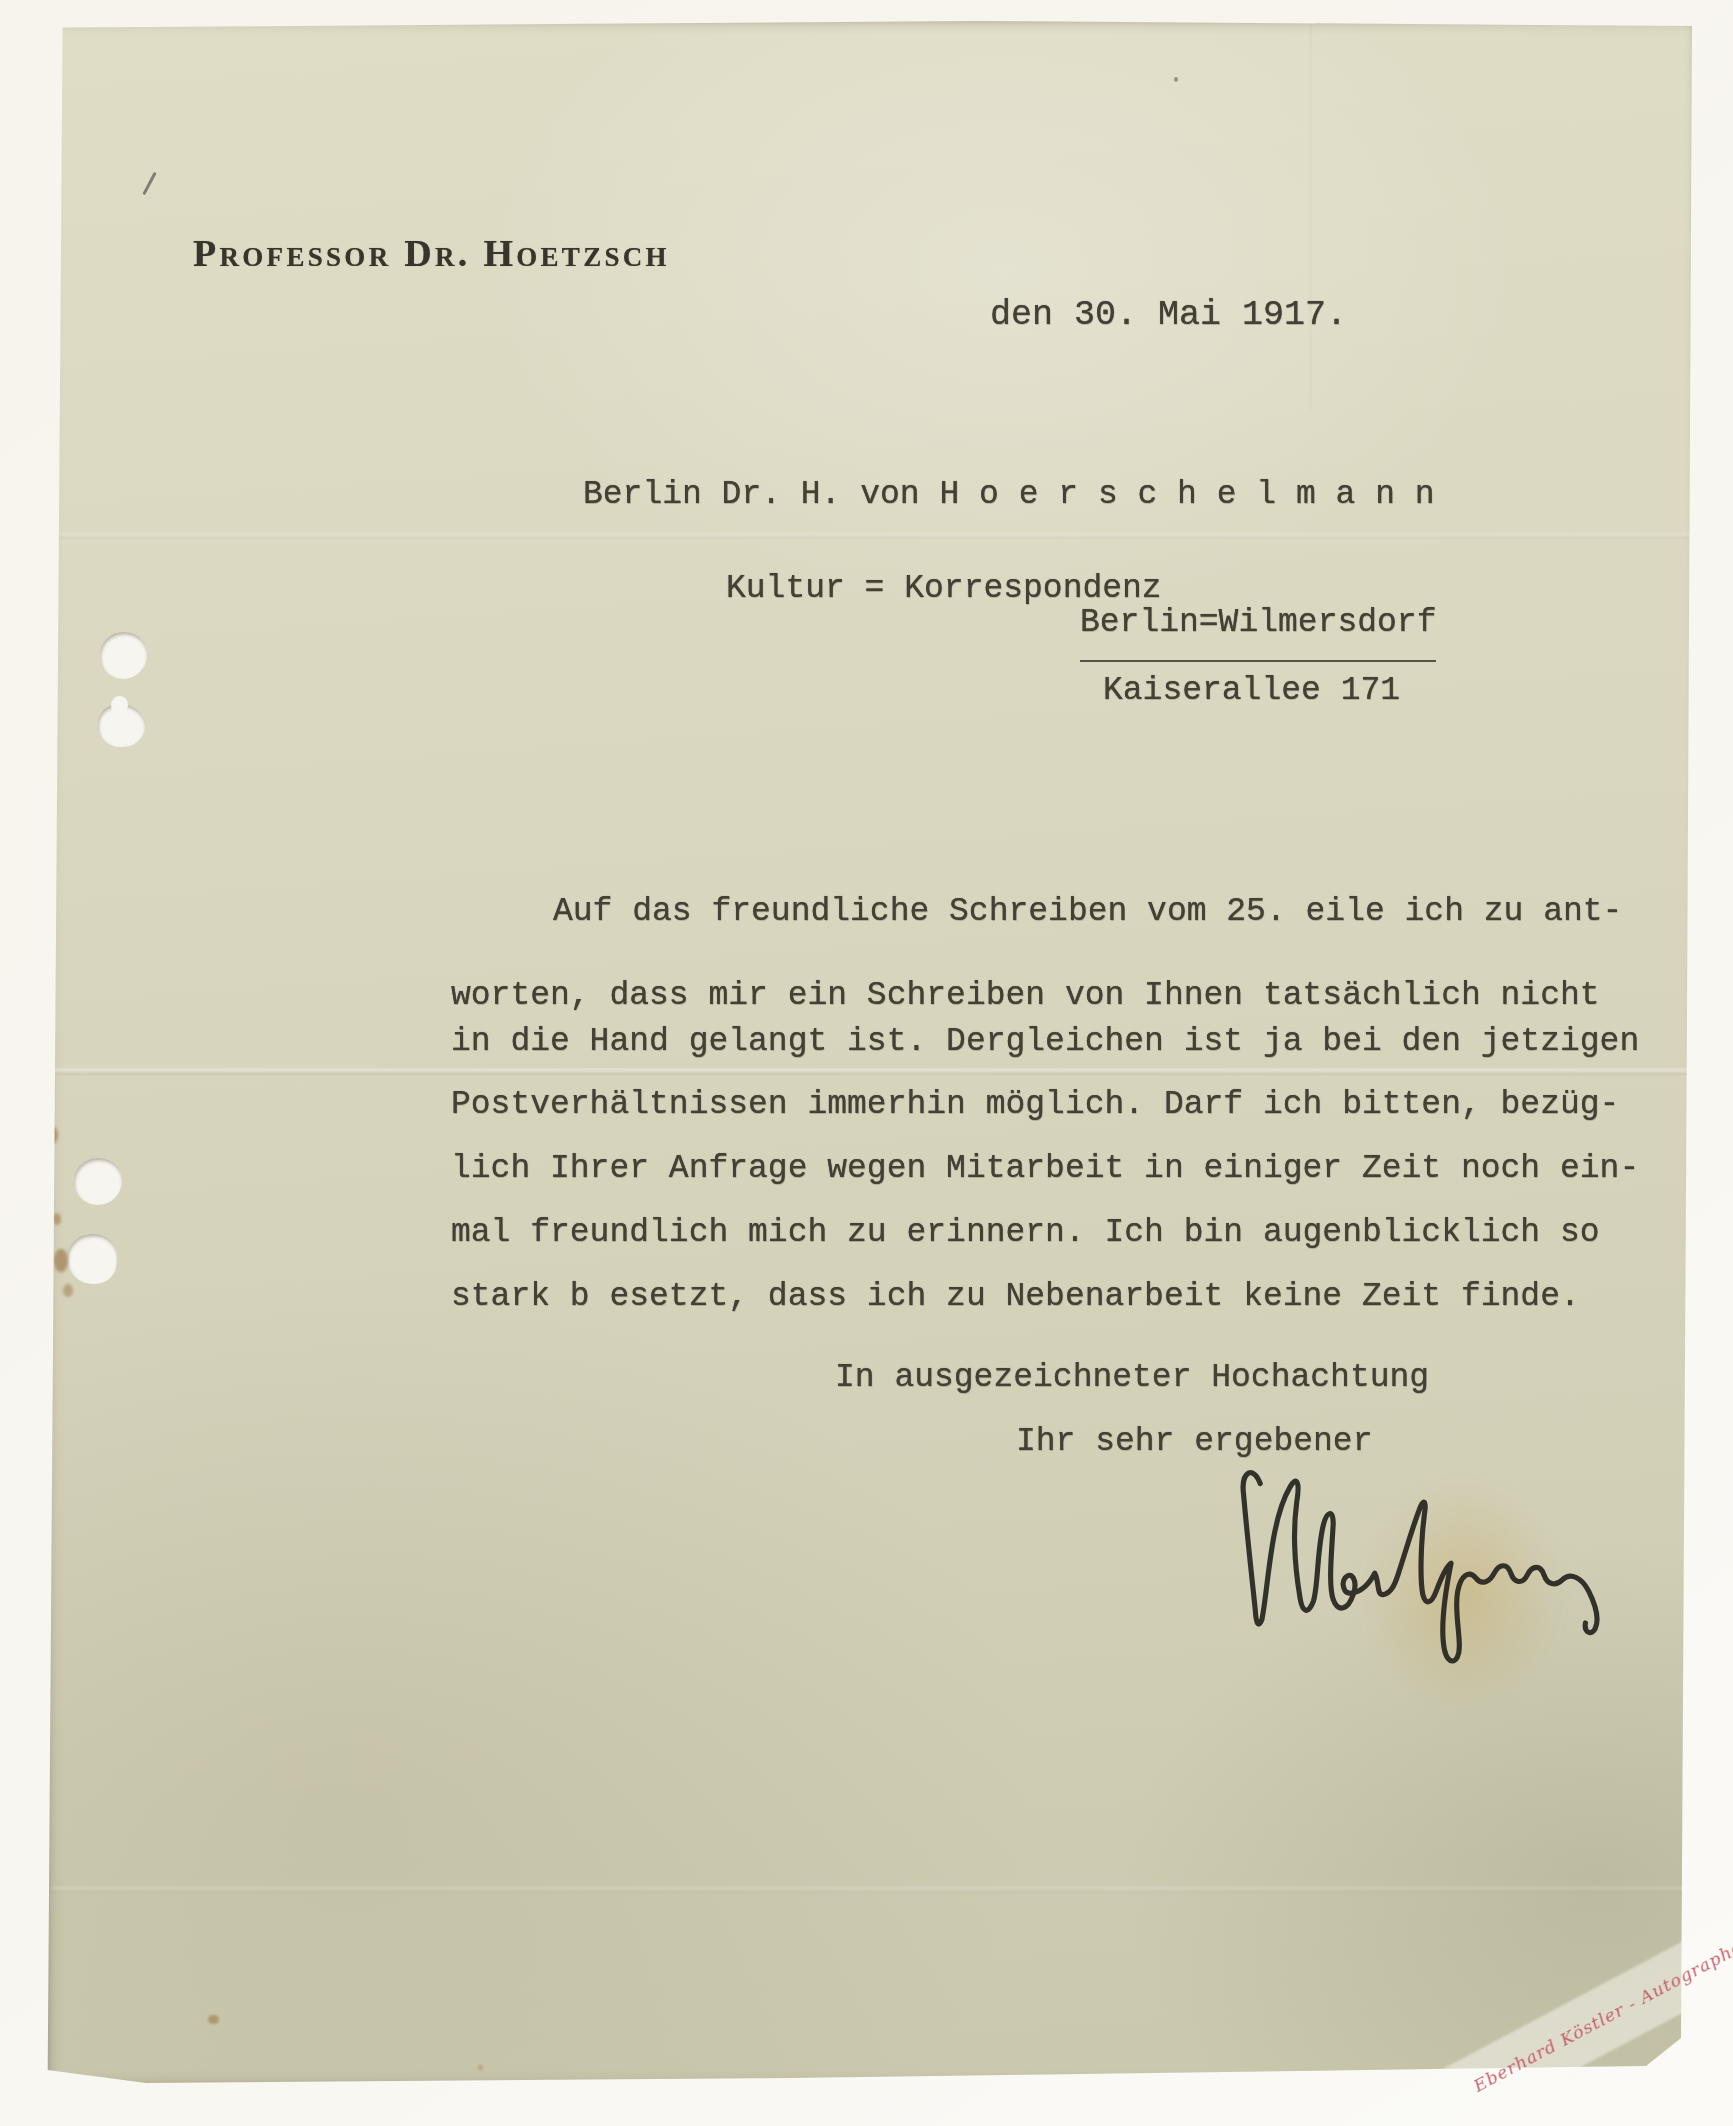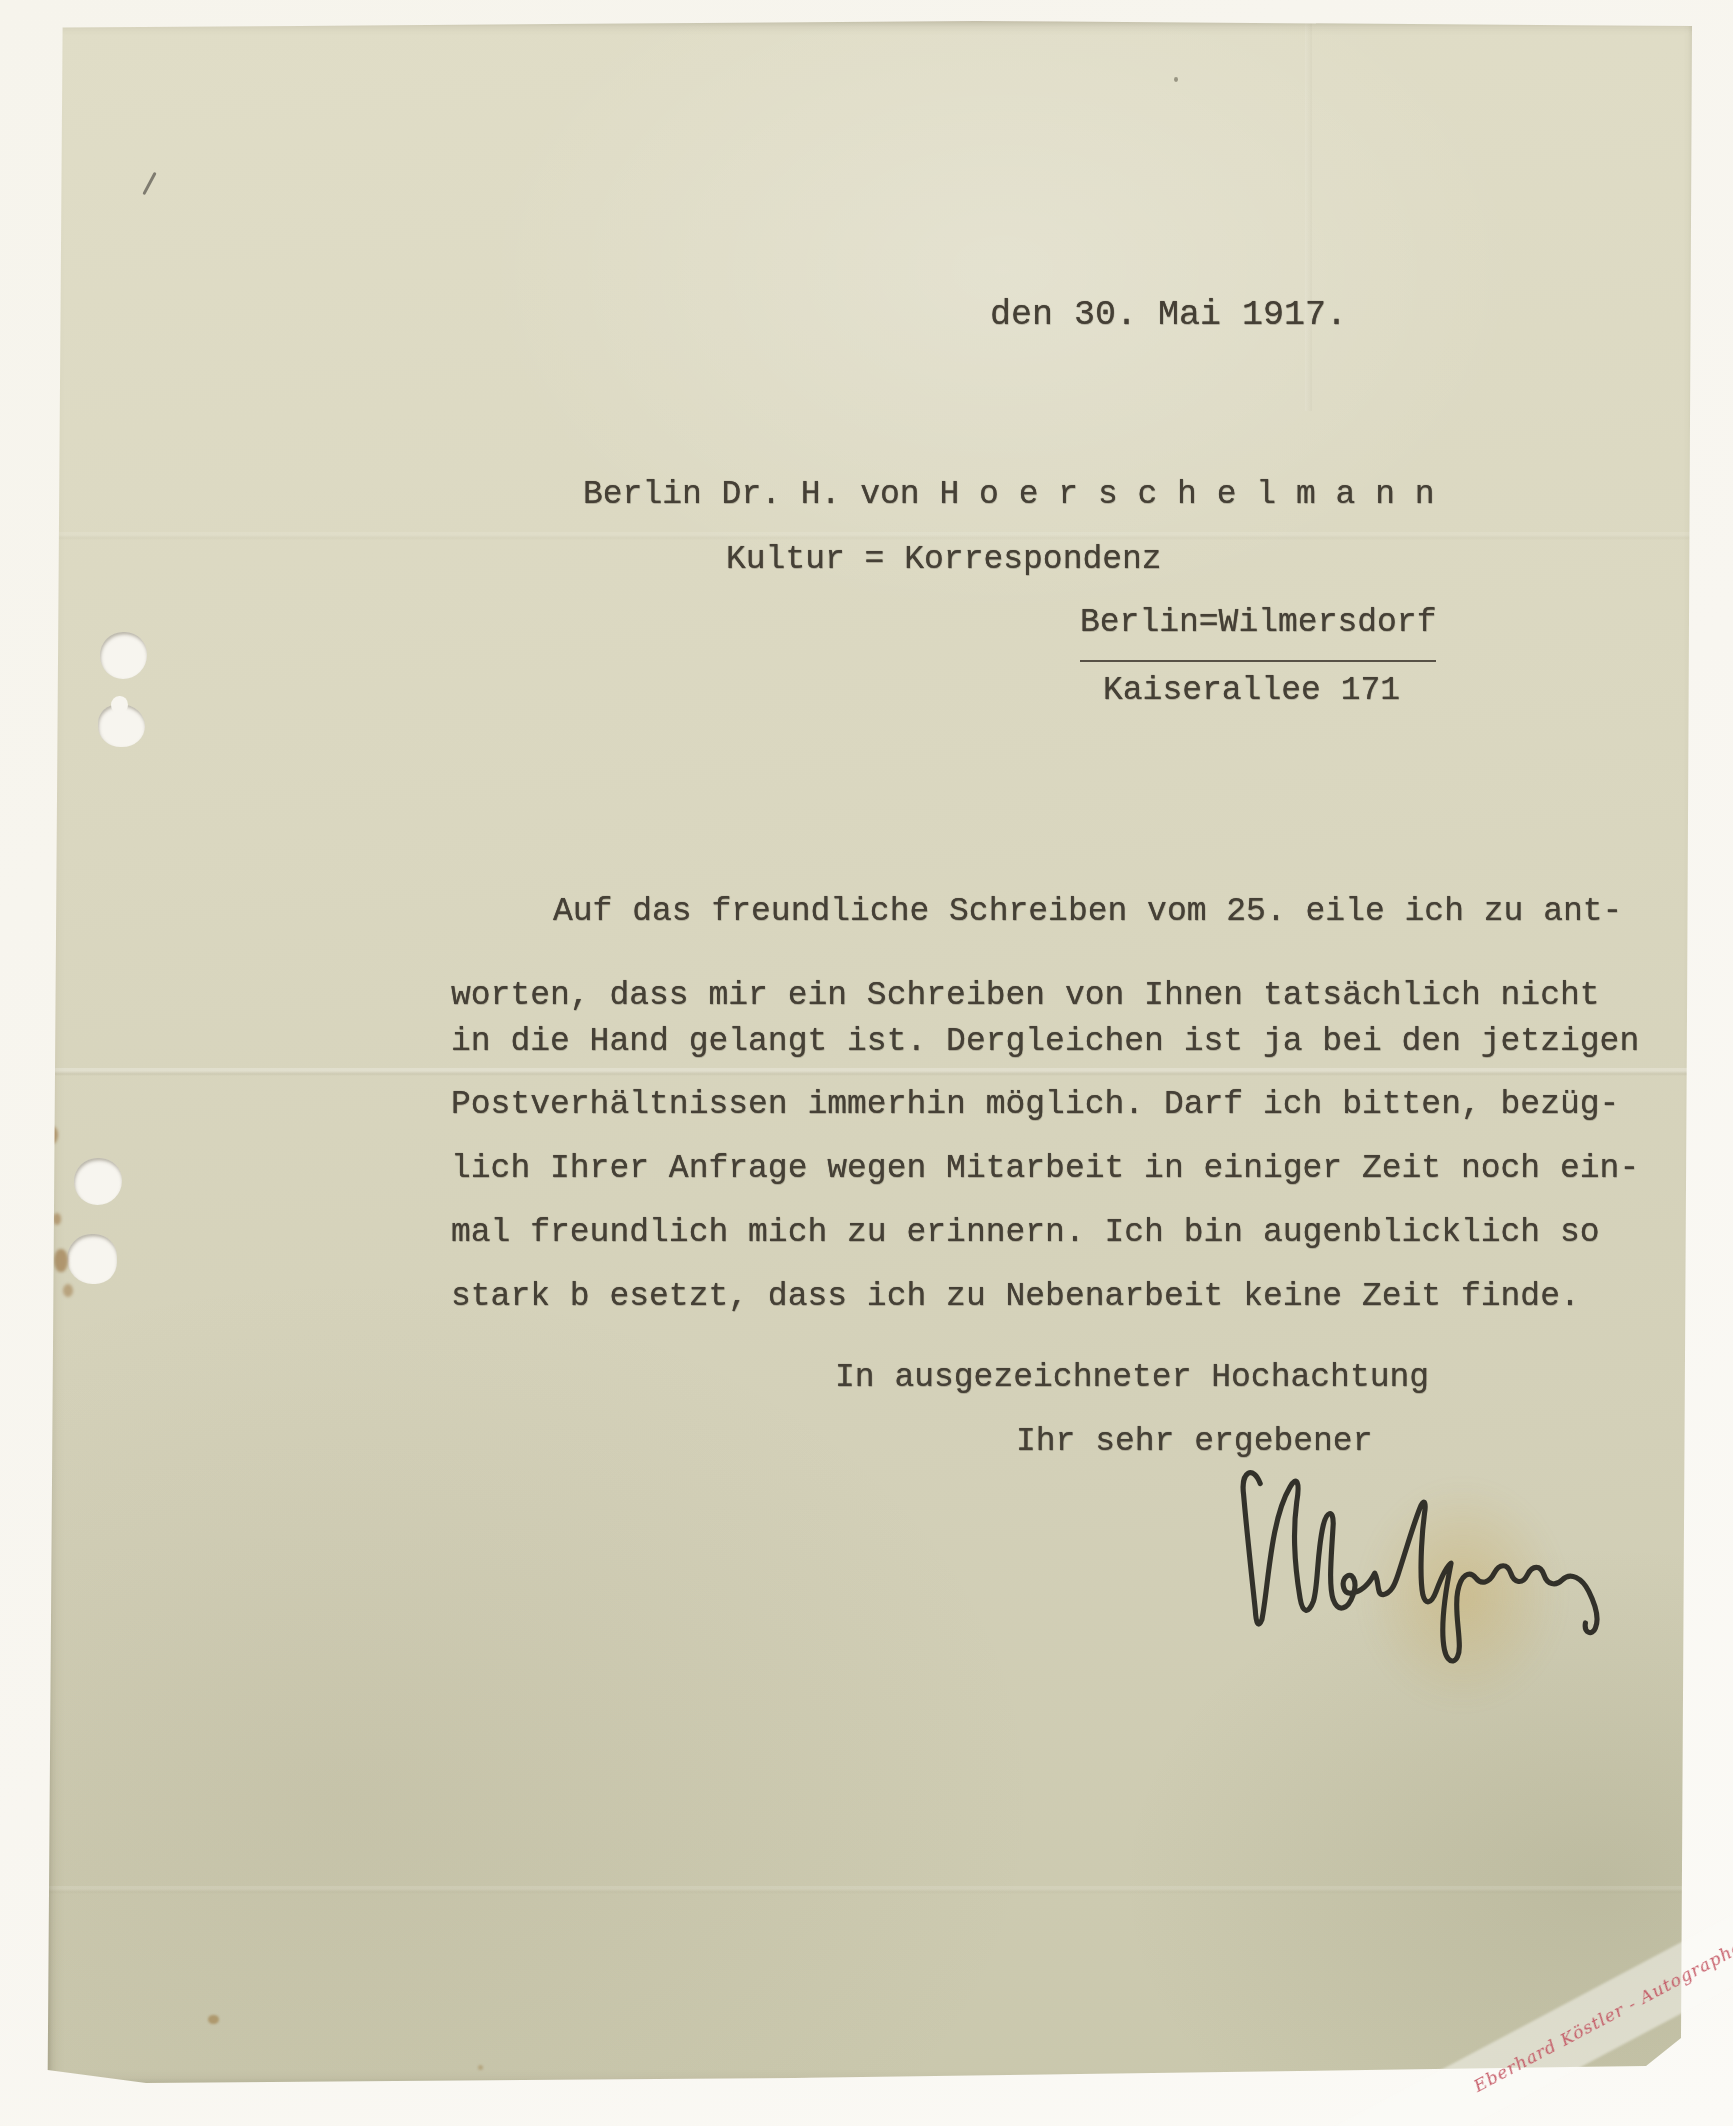--- a/index.html
+++ b/index.html
@@ -67,24 +67,25 @@
 
   <div class="paper">
 
     <div class="paper-shade"></div>
 
     <div class="crease-h" style="top:511px;opacity:.35;"></div>
     <div class="crease-h" style="top:1047px;opacity:.8;"></div>
     <div class="crease-h" style="top:1865px;opacity:.4;"></div>
     <div class="crease-v" style="left:1259px;height:390px;opacity:.5;"></div>
 
+    <div class="lh" style="left:147px;top:210px;font-size:38px;letter-spacing:3.3px;">Professor Dr. Hoetzsch</div>
     <div class="tw" style="left:944px;top:274px;font-size:35px;">den 30. Mai 1917.</div>
 
     <div class="tw" style="left:537px;top:454px;">Berlin Dr. H. von H o e r s c h e l m a n n</div>
-    <div class="tw" style="left:680px;top:519px;">Kultur = Korrespondenz</div>
+    <div class="tw" style="left:680px;top:548px;">Kultur = Korrespondenz</div>
     <div class="tw" style="left:1034px;top:582px;"><span class="u-line">Berlin=Wilmersdorf</span></div>
     <div class="tw" style="left:1057px;top:650px;">Kaiserallee 171</div>
 
 
     <div class="body-lines">
       <div class="tw bl" style="top:0px;left:102px;">Auf das freundliche Schreiben vom 25. eile ich zu ant-</div>
       <div class="tw bl" style="top:64px;margin-top:20px;">worten, dass mir ein Schreiben von Ihnen tatsächlich nicht</div>
       <div class="tw bl" style="top:130px;">in die Hand gelangt ist. Dergleichen ist ja bei den jetzigen</div>
       <div class="tw bl" style="top:193px;">Postverhältnissen immerhin möglich. Darf ich bitten, bezüg-</div>
       <div class="tw bl" style="top:257px;">lich Ihrer Anfrage wegen Mitarbeit in einiger Zeit noch ein-</div>

